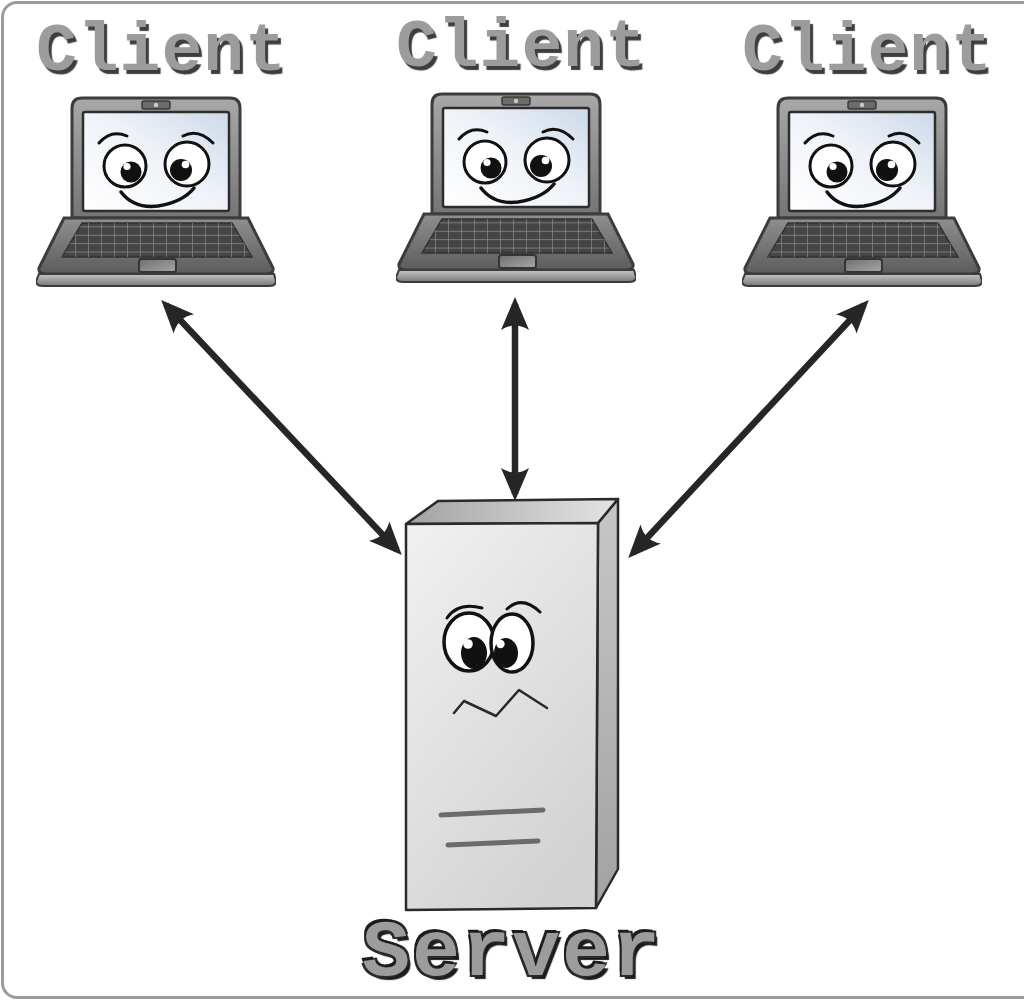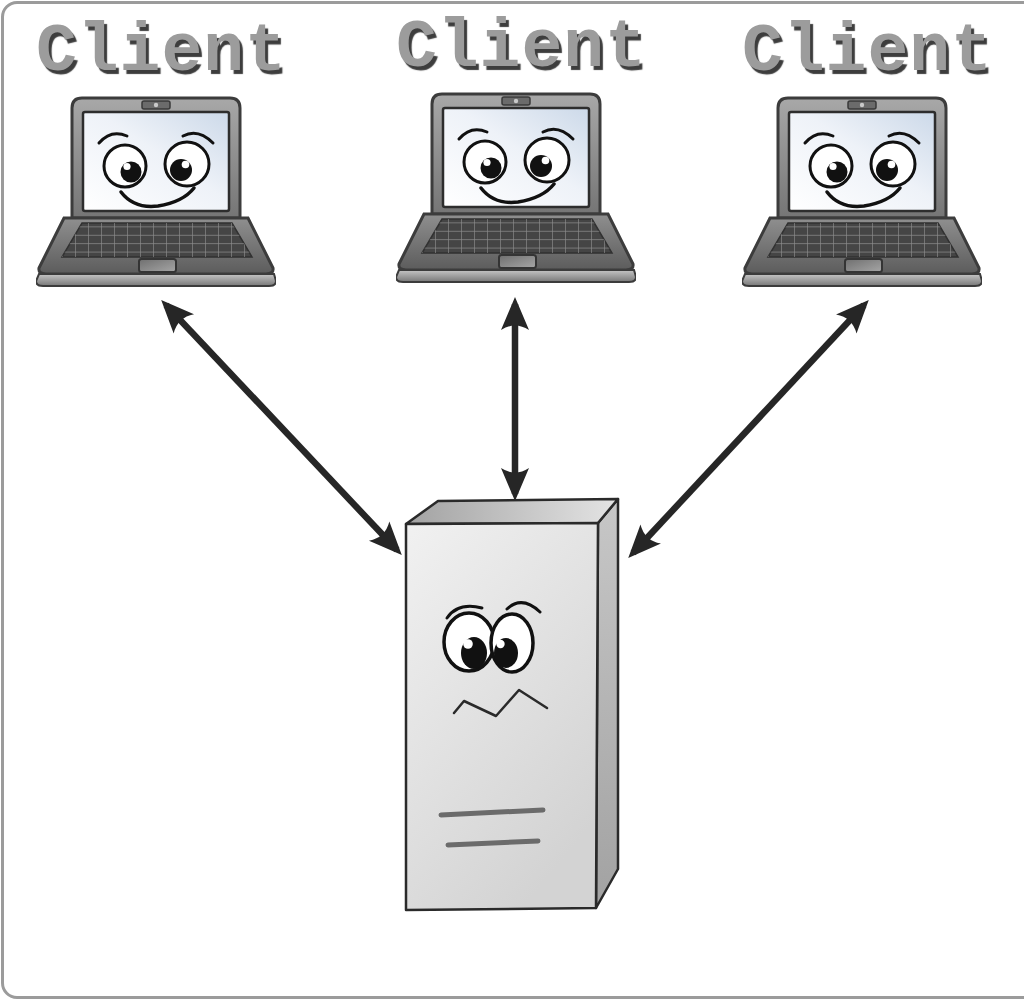--- a/index.html
+++ b/index.html
@@ -160,13 +160,14 @@
   <div class="client-col" style="left:742px;top:16px;">
     <div class="node-label client-label">Client</div>
     <svg class="laptop-svg">
         <use href="#laptop"></use>
       </svg>
   </div>
 
   <svg class="server-svg">
       <use href="#server"></use>
     </svg>
+  <div class="node-label server-label">Server</div>
 </div>
 
 </body></html>

